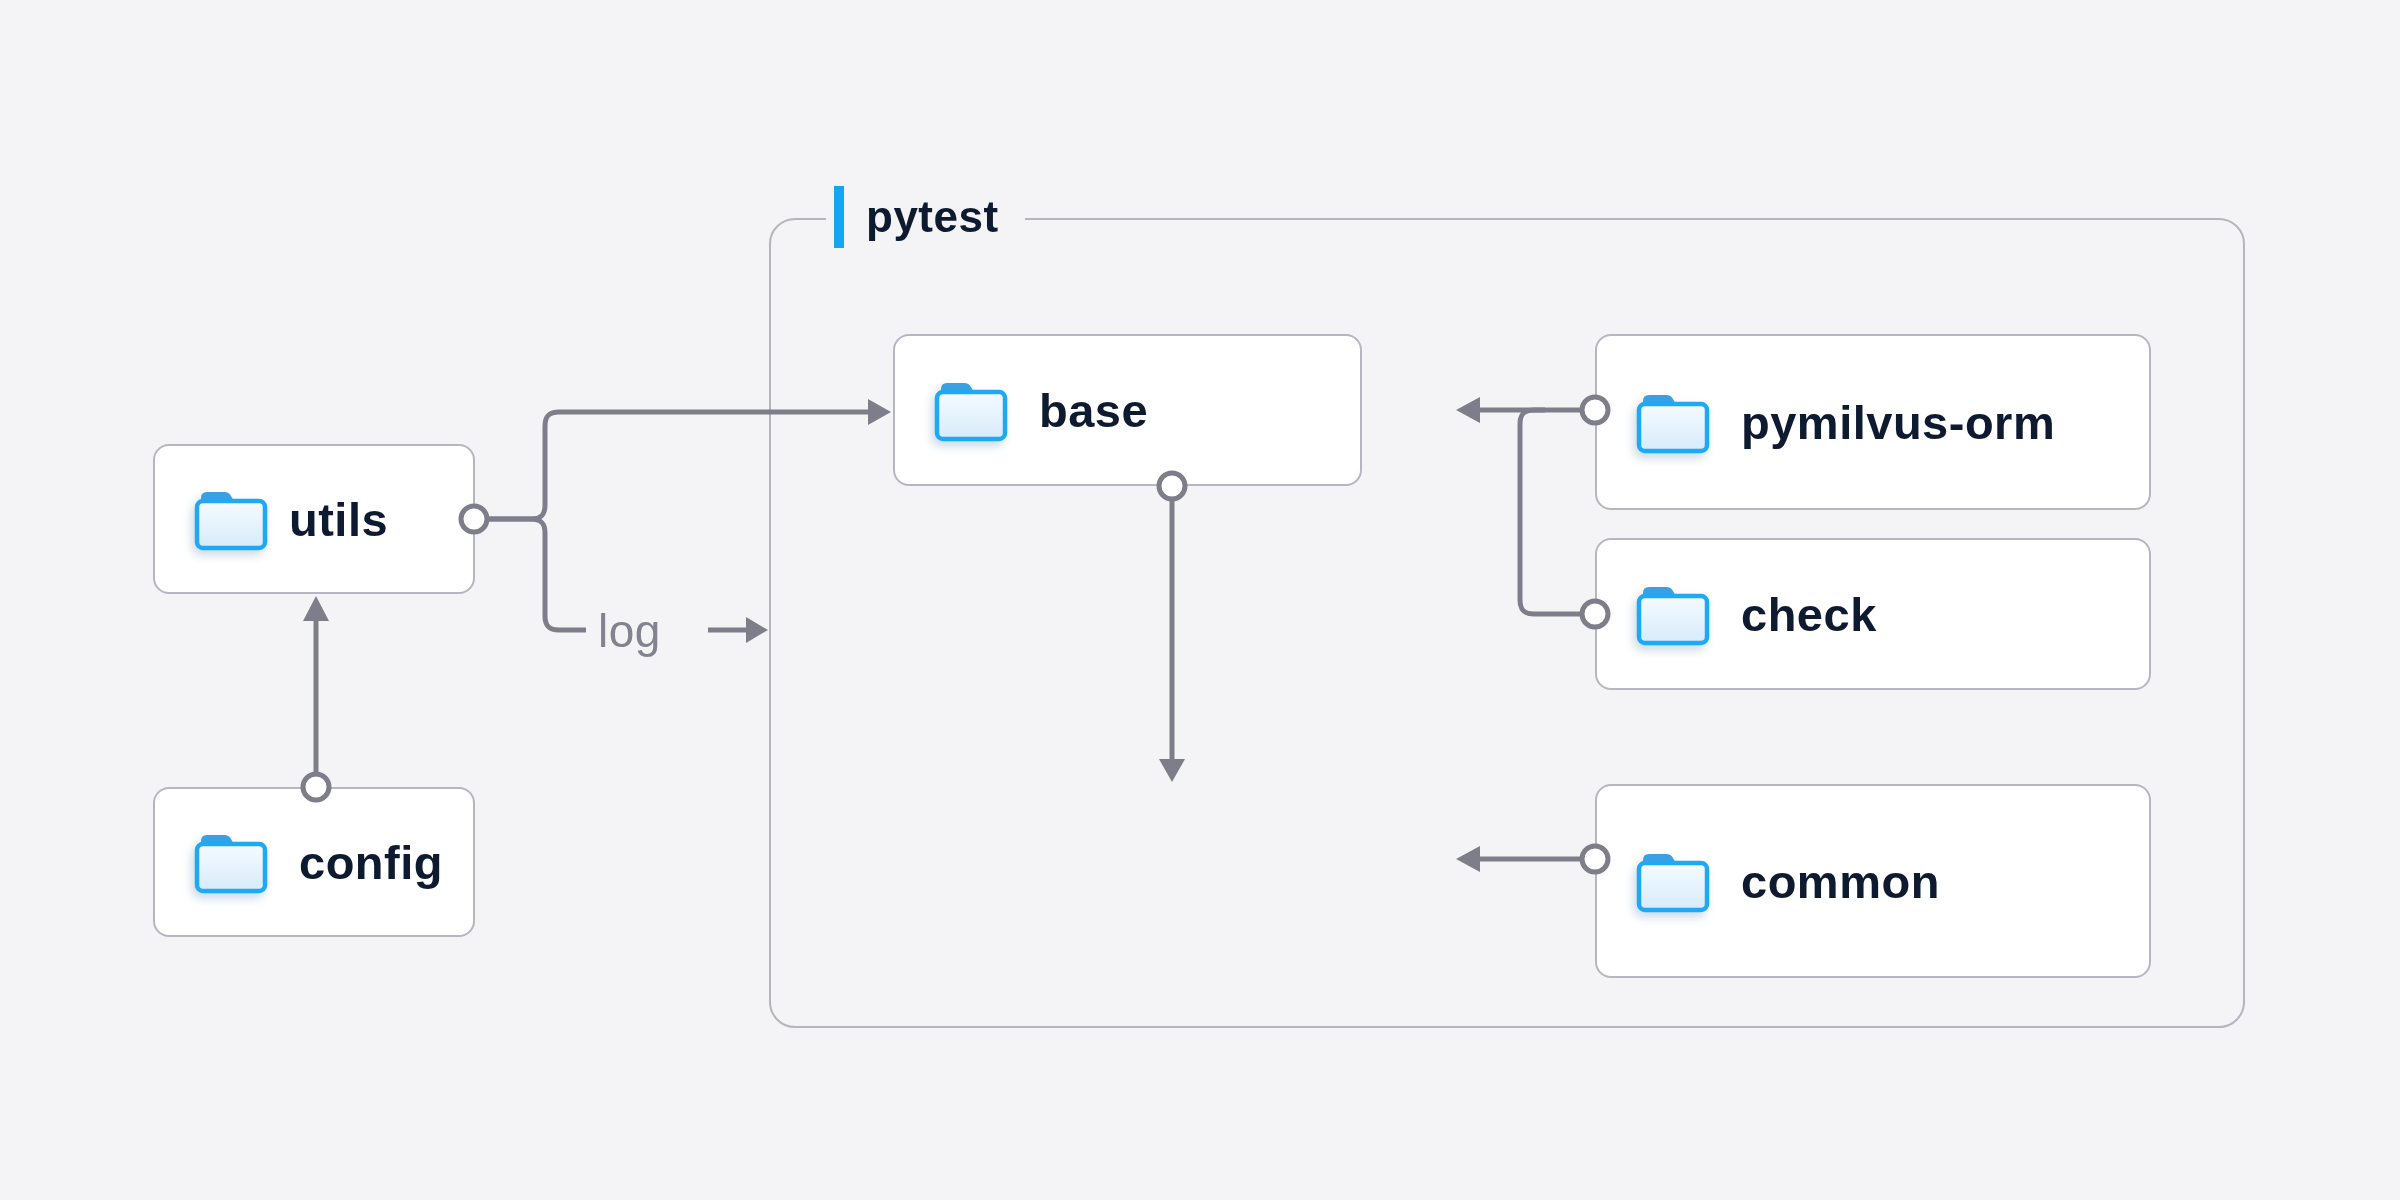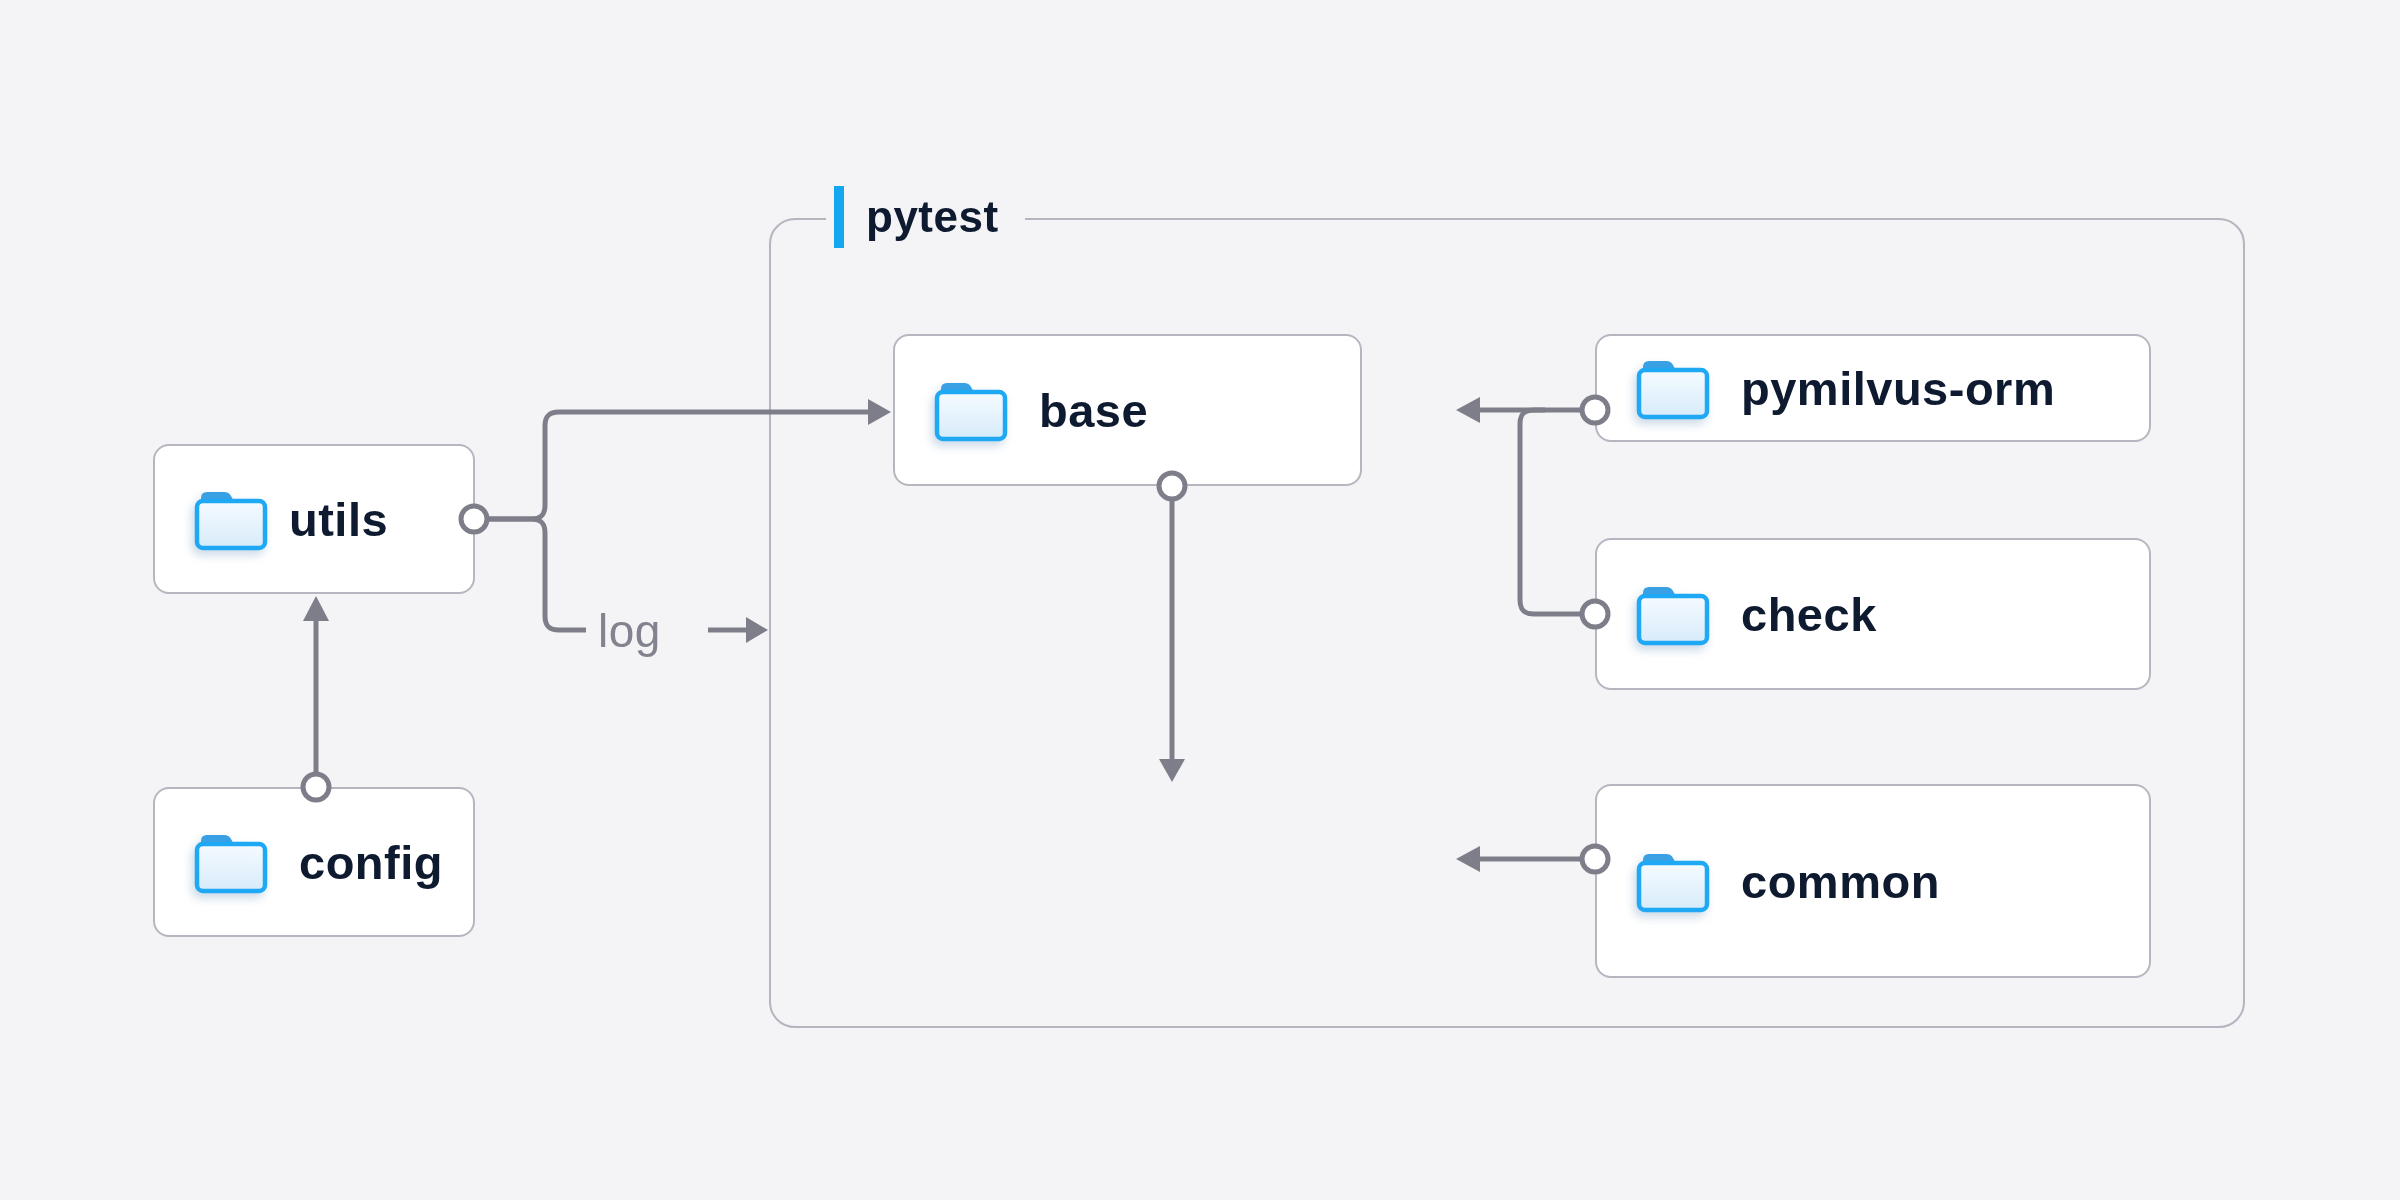--- a/index.html
+++ b/index.html
@@ -58,21 +58,21 @@
     white-space:nowrap;
   }
   .folder{
     width:76px;height:64px;display:inline-block;flex:0 0 auto;
     filter:drop-shadow(-3px 5px 5px rgba(110,150,190,0.35));
   }
 
   #node-utils    {left:153px; top:444px; width:322px; height:150px;gap:20px;}
   #node-config   {left:153px; top:787px; width:322px; height:150px;}
   #node-base     {left:893px; top:334px; width:469px; height:152px;}
-  #node-pymilvus {left:1595px;top:334px; width:556px; height:108px;}
+  #node-pymilvus {left:1595px;top:334px; width:556px; height:176px;}
   #node-check    {left:1595px;top:538px; width:556px; height:152px;}
   #node-testcases{left:893px; top:784px; width:560px; height:150px;}
   #node-common   {left:1595px;top:784px; width:556px; height:194px;}
 
   
   .wires{
     position:absolute;left:0;top:0;width:2400px;height:1200px;
     pointer-events:none;
   }
   .wires path{fill:none;stroke:var(--wire);stroke-width:5;}

